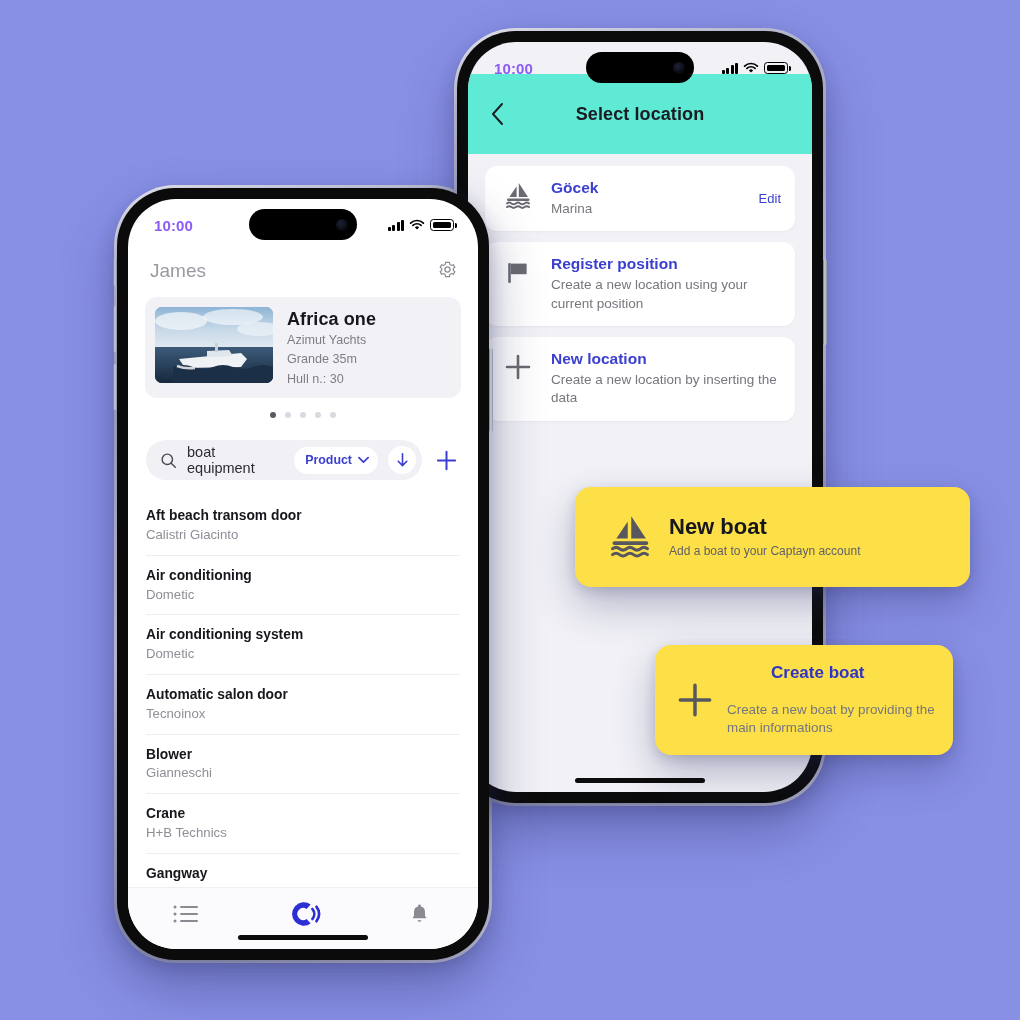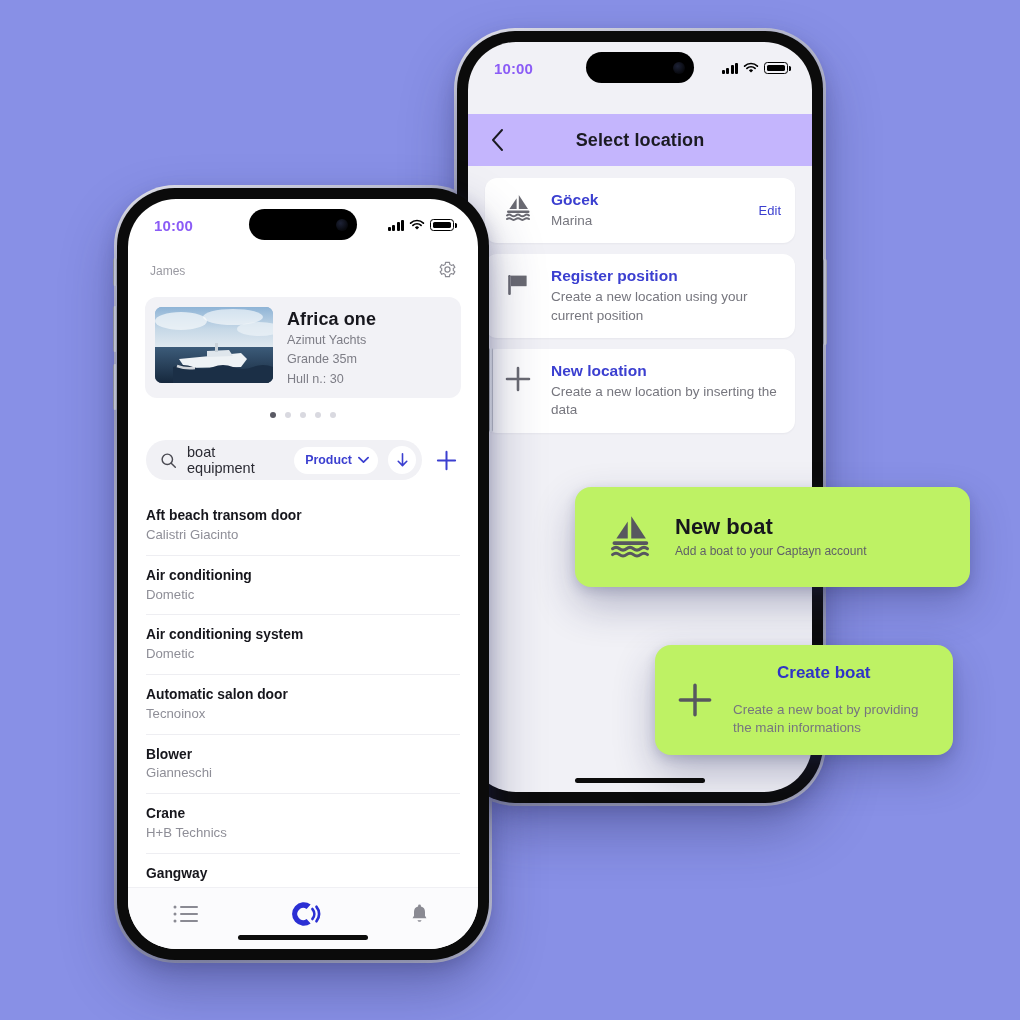--- a/index.html
+++ b/index.html
@@ -70,23 +70,23 @@
   }
 
   
   .btn-side { position: absolute; background: linear-gradient(90deg,#6d7081,#cbcedd 45%,#8d90a2); border-radius: 2px; }
 
   
   #phone-right { left: 457px; top: 31px; width: 366px; height: 772px; }
   #phone-right .screen { background: #f1f1f6; }
 
   .nav {
-    position: relative; height: 52px; background:#c4b5fd;
+    position: relative; height: 80px; background:#5eead4;
     display:flex; align-items:center; justify-content:center;
-    margin-top: 72px;
+    margin-top: 32px;
   }
   .nav-title { font-size: 18px; font-weight: bold; color:#1b1b22; letter-spacing:.1px;}
   .nav-back {
     position:absolute; left: 14px; top:50%; transform: translateY(-50%);
     width: 30px; height: 30px; display:flex; align-items:center; justify-content:center;
   }
   .loc-list { padding: 12px 17px 16px 17px; display:flex; flex-direction:column; gap: 11px; }
   .loc-card {
     background:#fff; border-radius: 12px;
     padding: 13px 14px; display:flex; align-items:flex-start; gap:14px;
@@ -101,21 +101,21 @@
 
   
   #phone-left { left: 117px; top: 188px; width: 372px; height: 772px; }
   #phone-left .screen { background:#fff; }
 
   .hdr-row {
     margin-top: 52px; height: 40px;
     display:flex; align-items:center; justify-content:space-between;
     padding: 0 21px 0 22px;
   }
-  .hdr-user { font-size: 12px; color:#9a9aa2; }
+  .hdr-user { font-size: 19px; color:#9a9aa2; }
 
   .boat-card {
     margin: 6px 17px 0 17px; background:#f2f2f6; border-radius: 12px;
     display:flex; gap: 14px; padding: 10px; align-items:stretch;
   }
   .boat-photo {
     width: 118px; height: 76px; border-radius: 7px; overflow:hidden;
     flex: 0 0 118px; position:relative;
     background: linear-gradient(#7ba3c8 0%, #9fc0dc 34%, #38506b 52%, #1d3047 100%);
   }
@@ -152,23 +152,23 @@
   .tabbar {
     position:absolute; left:0; right:0; bottom:0; height: 62px;
     background:#fbfbfd; border-top:1px solid #f0f0f4;
     display:flex; align-items:center; justify-content:space-around;
     padding-bottom: 10px;
   }
   .tabbar > div { display:flex; align-items:center; justify-content:center; width: 70px; height: 40px;}
 
   
   .float {
-    position:absolute; background:#bef264; border-radius: 16px;
+    position:absolute; background:#fde047; border-radius: 16px;
     box-shadow: 0 18px 40px rgba(40,42,95,.30), 0 4px 12px rgba(40,42,95,.18);
-    display:flex; align-items:flex-start; gap: 18px;
+    display:flex; align-items:flex-start; gap: 12px;
   }
   #float-new-boat { left: 575px; top: 487px; width: 395px; padding: 26px 24px 26px 28px; align-items:center; }
   #float-create-boat { left: 655px; top: 645px; width: 298px; padding: 18px 18px 18px 20px; align-items:center; }
   .f-ico { flex:0 0 auto; color:#6a6a72; display:flex; align-items:center; justify-content:center;}
   .f-title { font-size: 22px; font-weight:bold; color:#17171d; line-height:1.2; }
   .f-title.blue { font-size: 17px; color:#2f33c7;margin-left:44px; }
   .f-sub { font-size: 12px; color:#5f5f68; line-height:1.32; margin-top: 3px; }
   .f-sub.small { font-size: 13.4px; color:#76767e; line-height:1.34; margin-top:18px;}
 </style>
 </head>

